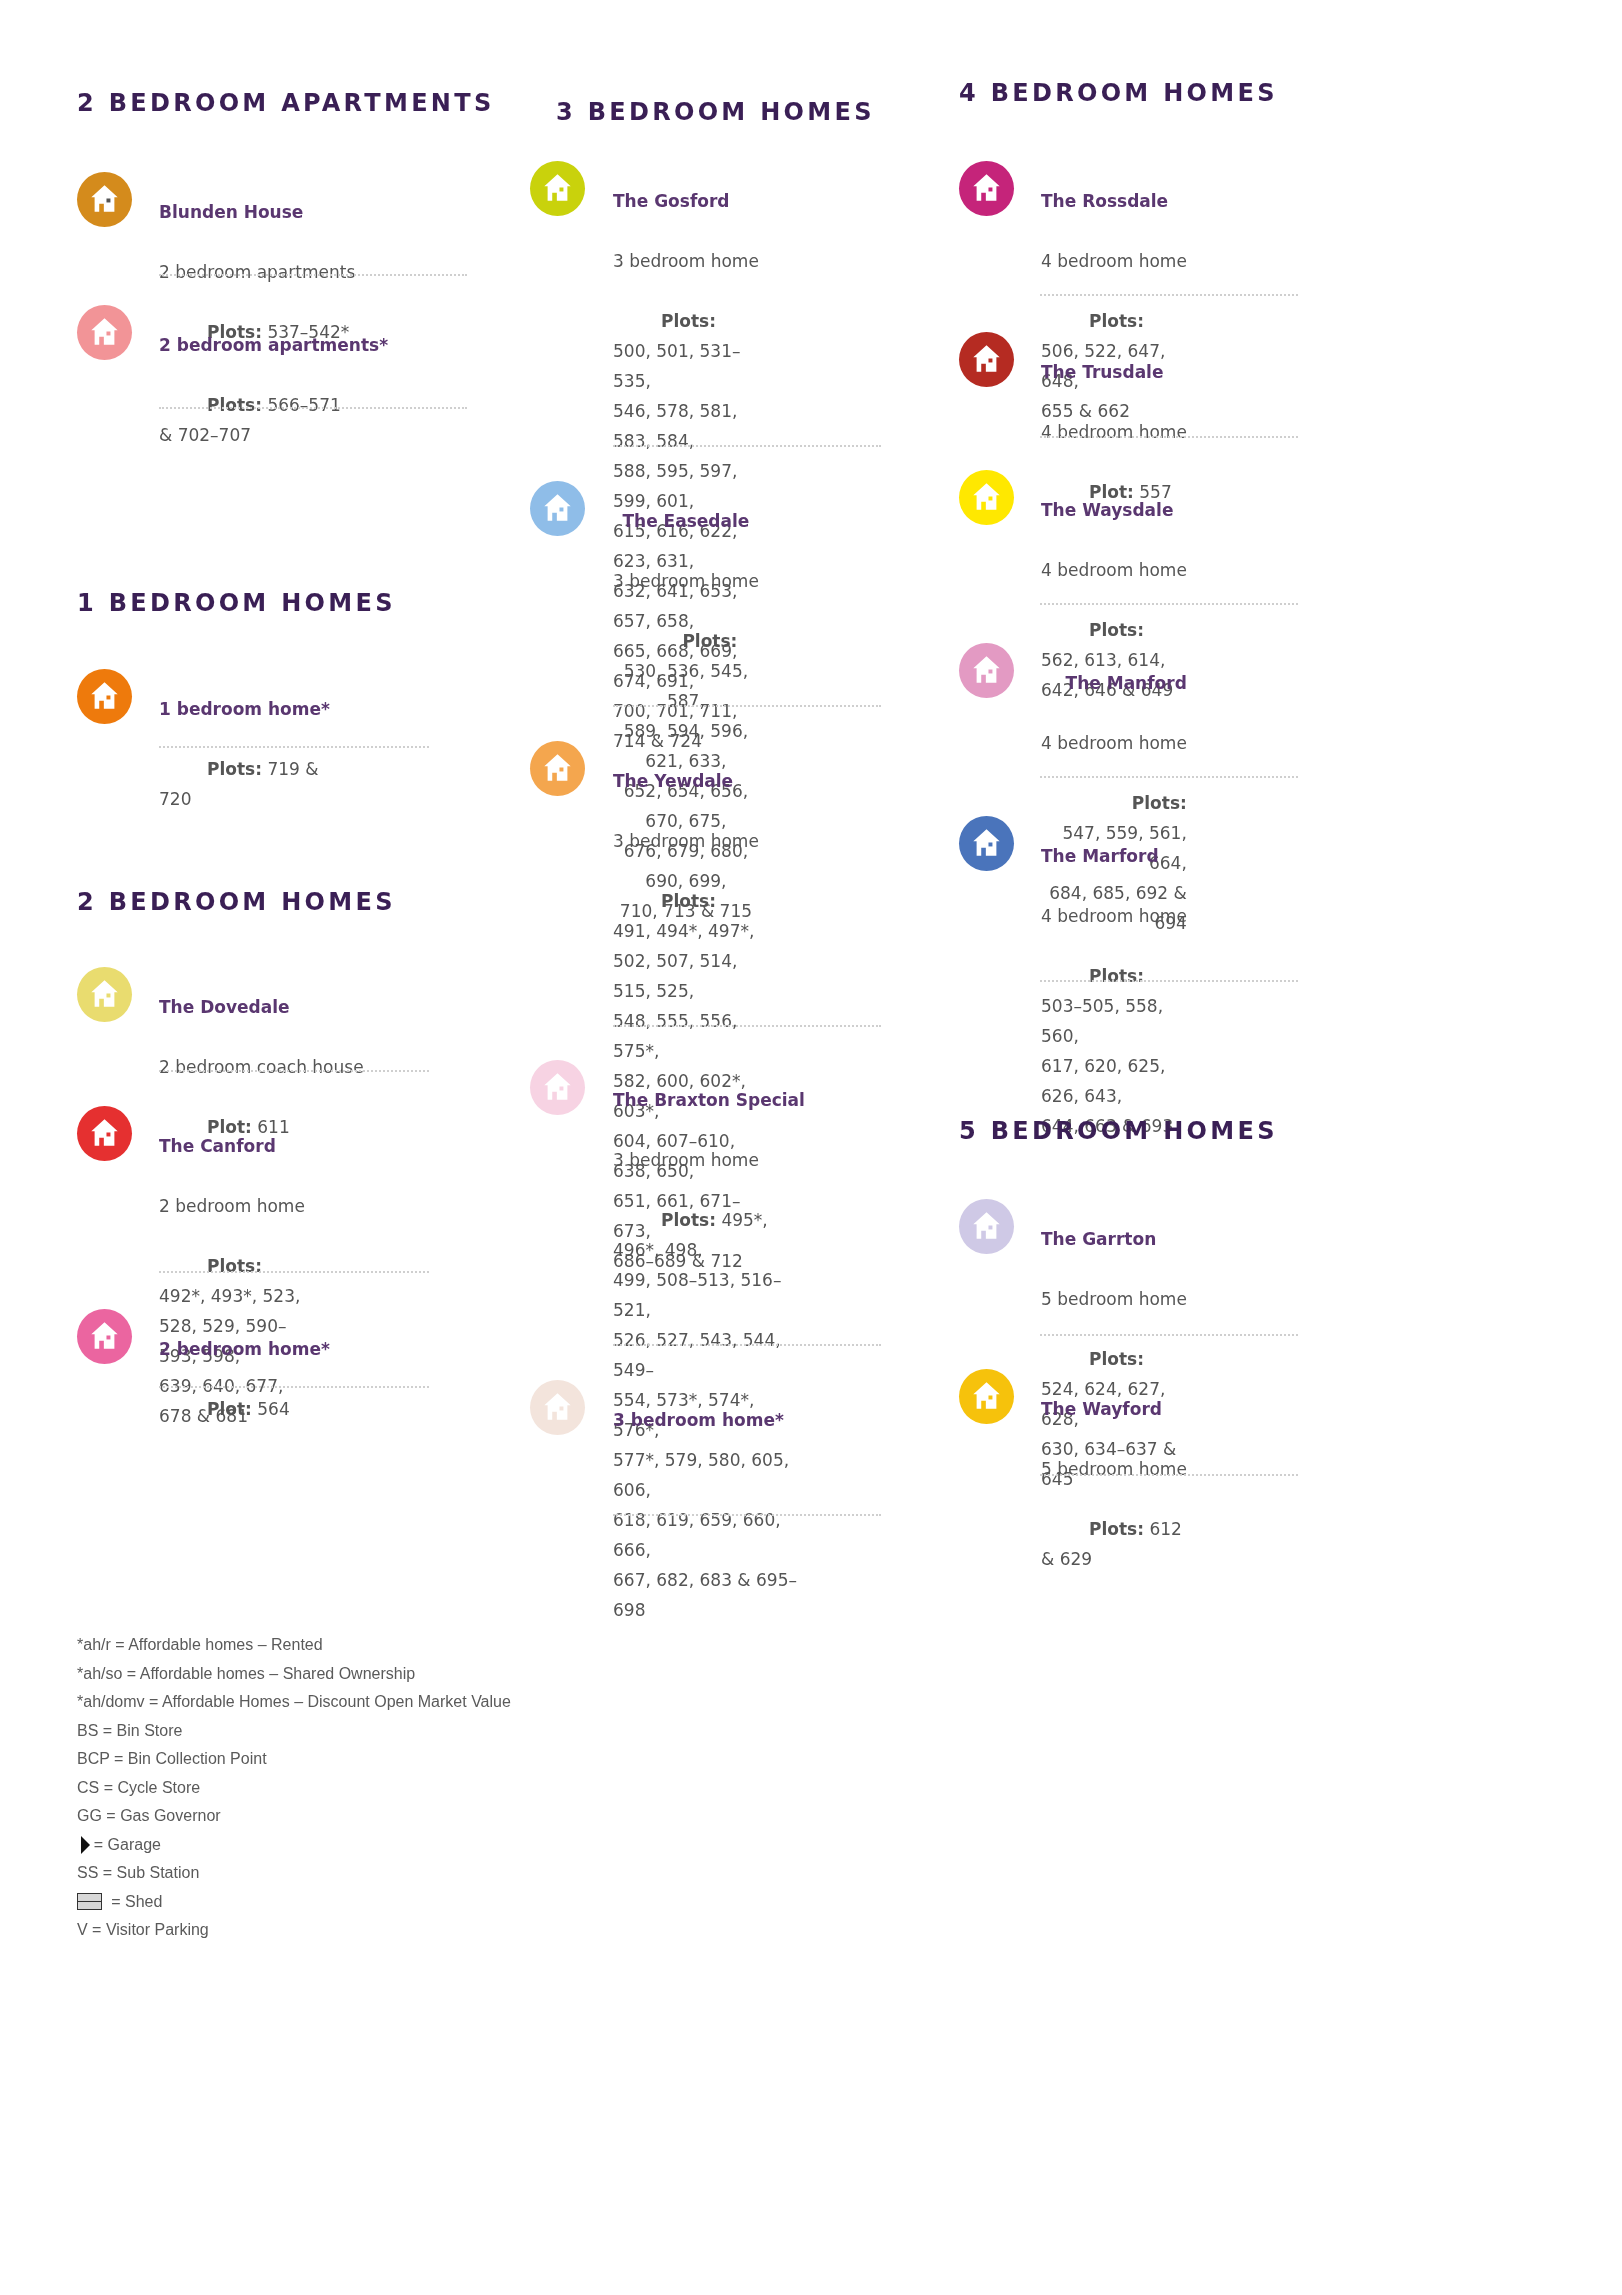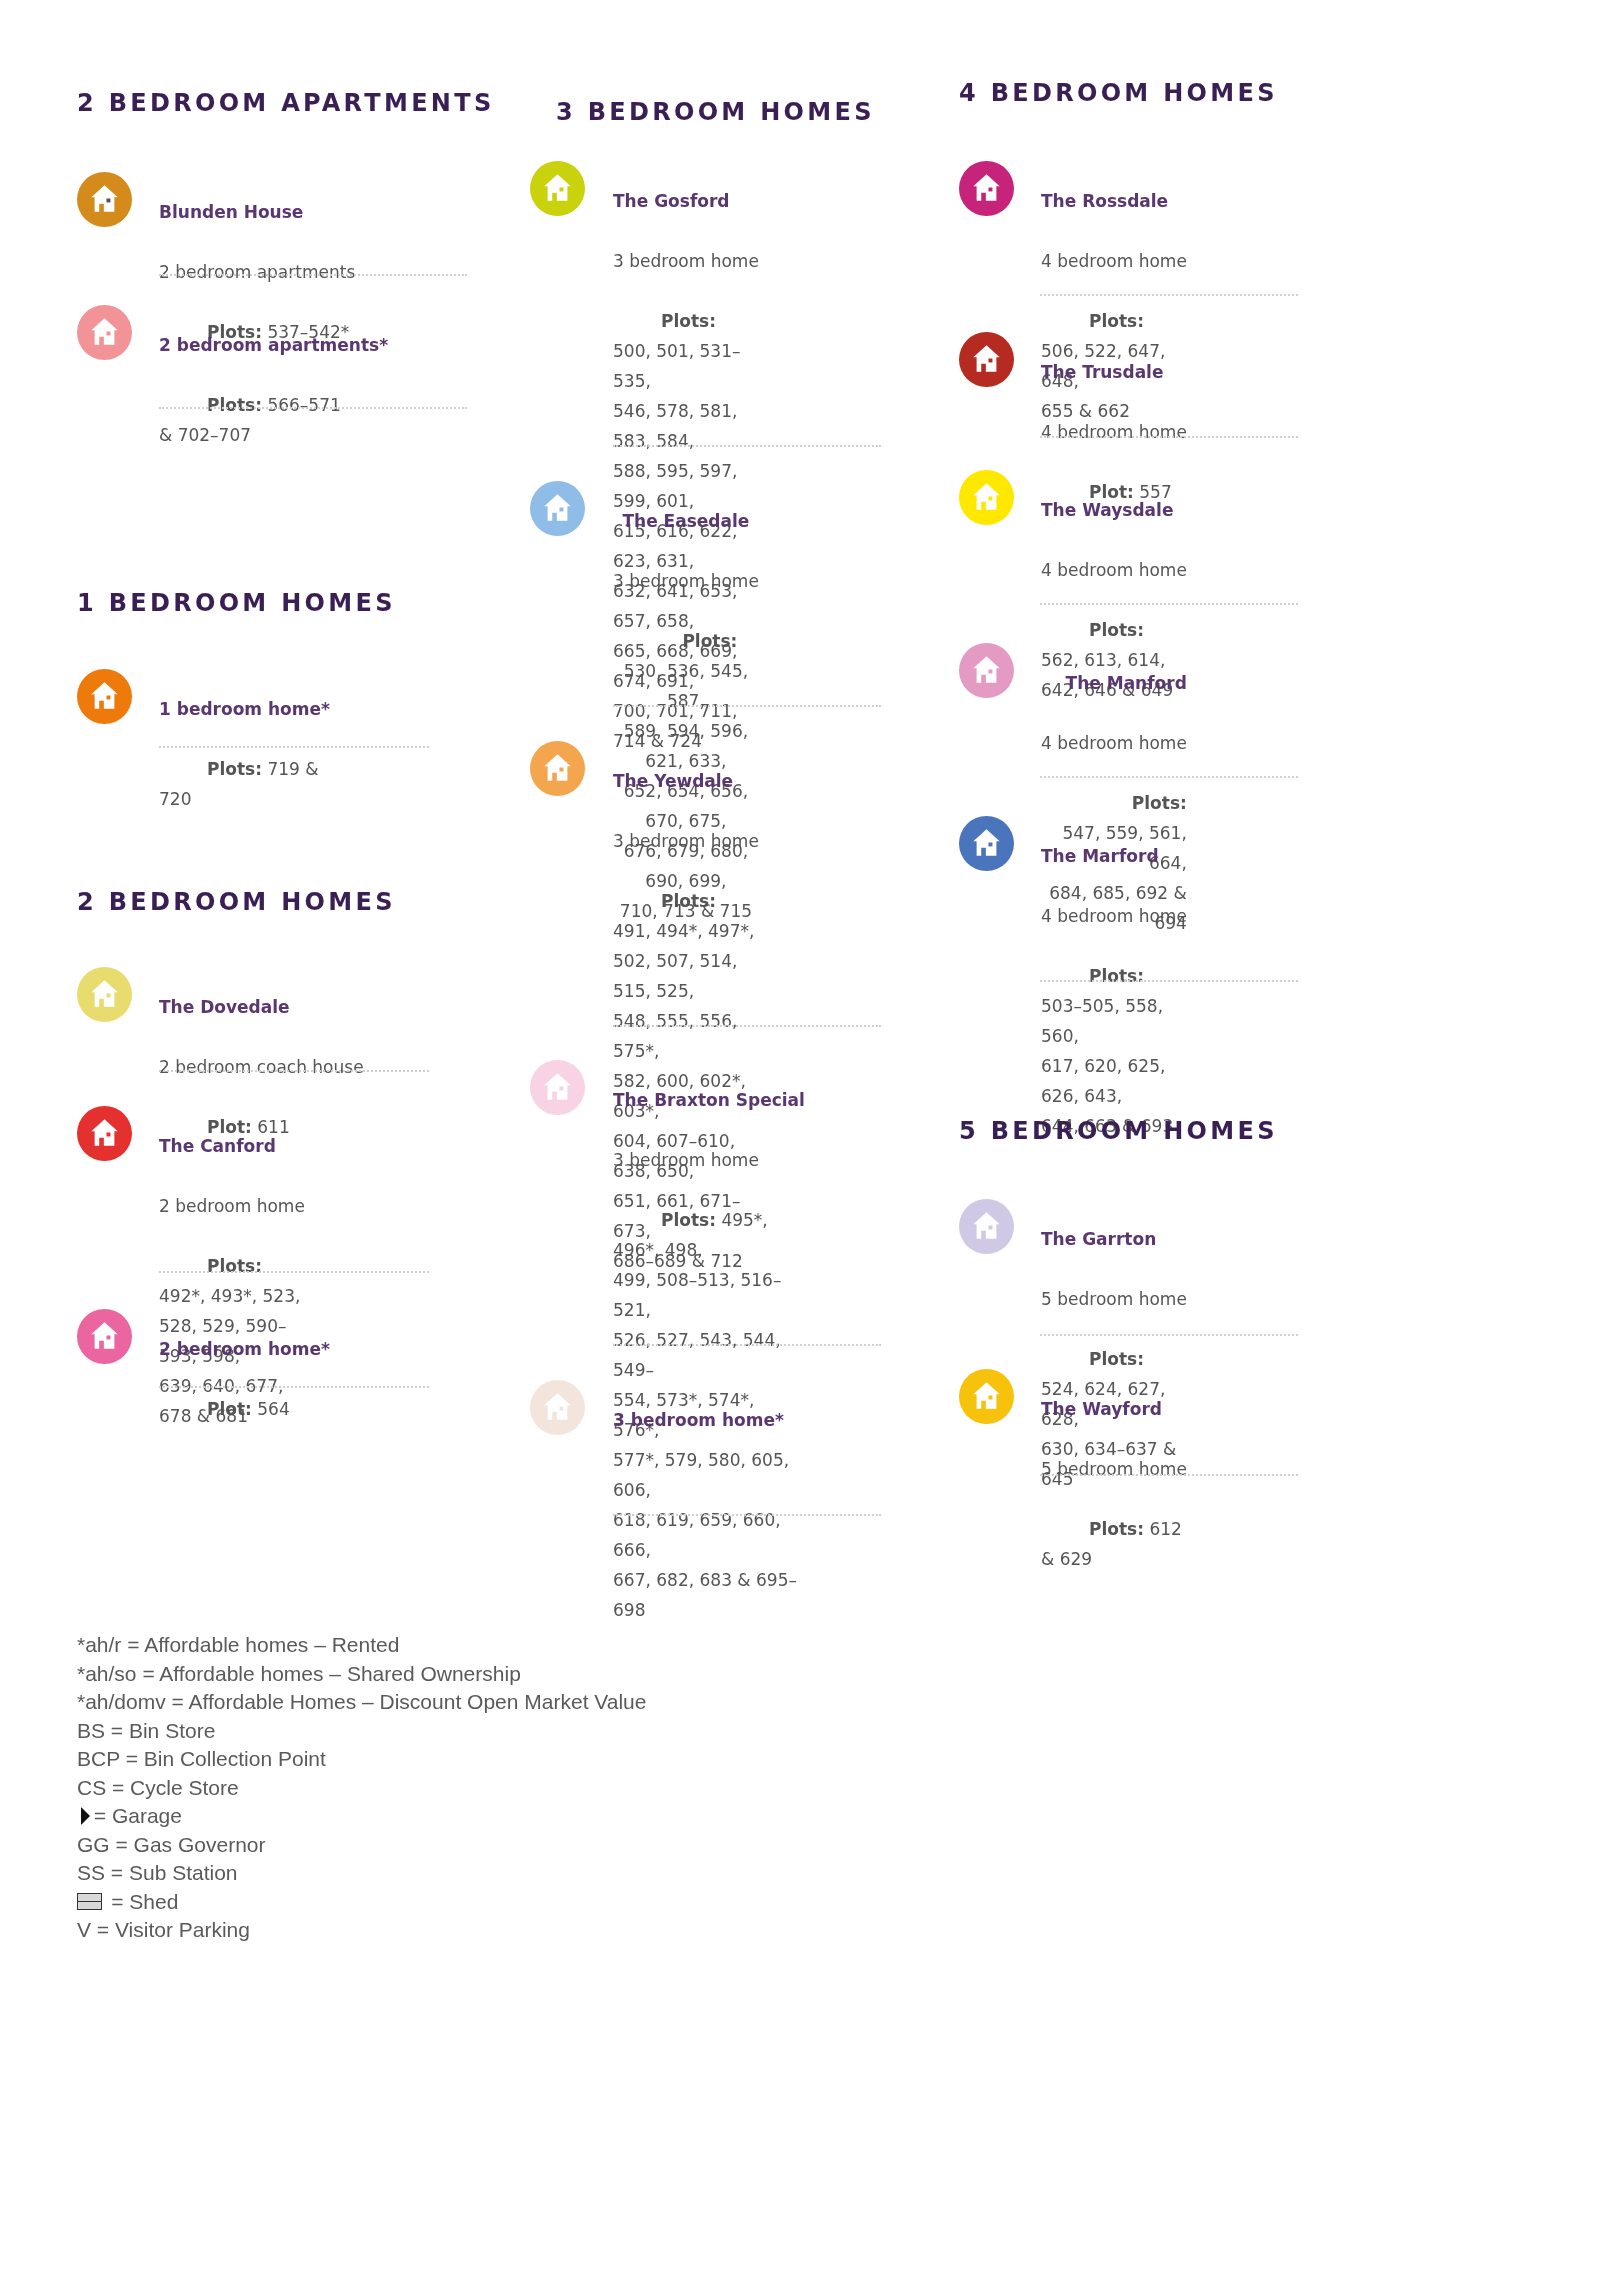--- a/index.html
+++ b/index.html
@@ -28,21 +28,21 @@
   .desc { display: block; white-space: nowrap; }
   .plots { display: block; }
   .plots-label { font-weight: bold; color: #555555; margin-left: 48px; }
   .sep {
     position: absolute; left: 82px; height: 0;
     border-top: 2px dotted #cfcfcf;
   }
   .legend {
     position: absolute; left: 77px; top: 1631px;
     font-family: "Liberation Sans", sans-serif;
-    font-size: 21px; line-height: 28.5px; color: #5a5a5a;
+    font-size: 16px; line-height: 28.5px; color: #5a5a5a;
   }
   .legend-row { display: flex; align-items: center; white-space: nowrap; }
   .garage-icon {
     display: inline-block; width: 0; height: 0;
     border-top: 9.2px solid transparent; border-bottom: 9.2px solid transparent;
     border-left: 9.8px solid #111111; margin: 0 3.9px 0 3.9px;
   }
   .shed-icon {
     display: inline-block; width: 25px; height: 17px; border: 1.3px solid #333;
     background: #d8d8d8; position: relative; margin-right: 9.2px; box-sizing: border-box;
@@ -375,27 +375,27 @@
   <div class="legend-row">
       <span>BS = Bin Store</span>
     </div>
   <div class="legend-row">
       <span>BCP = Bin Collection Point</span>
     </div>
   <div class="legend-row">
       <span>CS = Cycle Store</span>
     </div>
   <div class="legend-row">
+      <span>GG = Gas Governor</span>
+    </div>
+  <div class="legend-row">
       <span class="garage-icon"></span>
       <span>= Garage</span>
     </div>
   <div class="legend-row">
-      <span>GG = Gas Governor</span>
-    </div>
-  <div class="legend-row">
       <span>SS = Sub Station</span>
     </div>
   <div class="legend-row">
       <span class="shed-icon"></span>
       <span>= Shed</span>
     </div>
   <div class="legend-row">
       <span>V = Visitor Parking</span>
     </div>
 </div>

